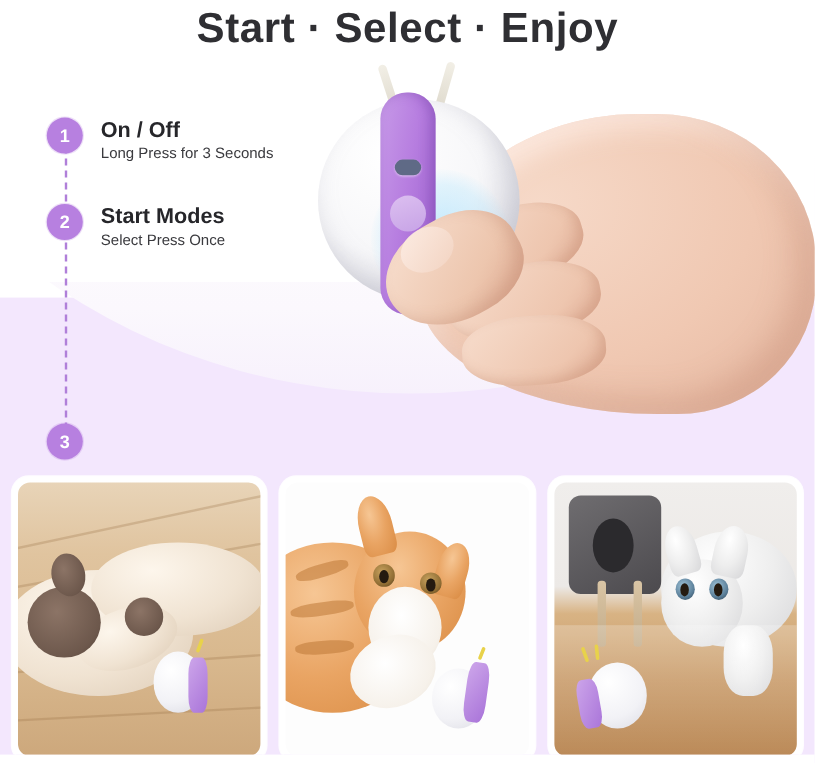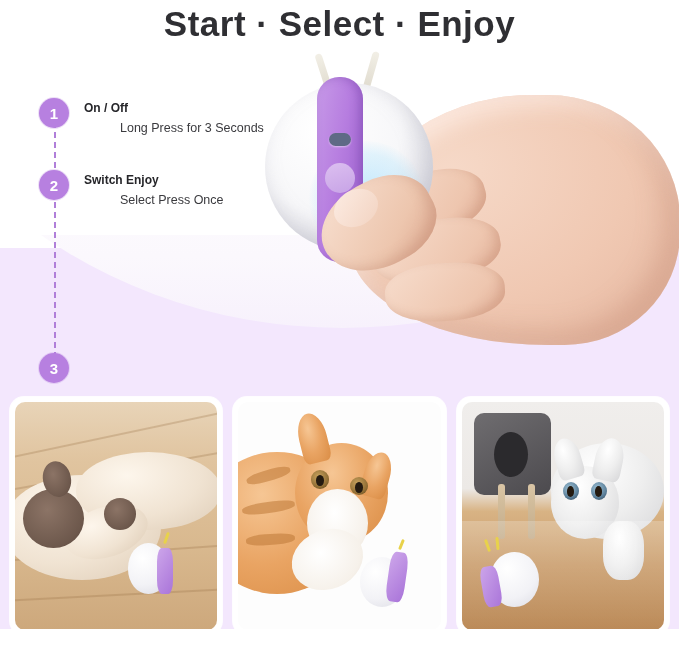--- a/index.html
+++ b/index.html
@@ -78,33 +78,32 @@
     font-size: 15px;
     font-weight: bold;
     display: flex;
     align-items: center;
     justify-content: center;
     flex: 0 0 auto;
     box-shadow: 0 0 0 1px rgba(183,128,224,0.25);
   }
   .step-text { margin-left: 15px; }
   .step-title {
-    font-size: 12px;
+    font-size: 18px;
     font-weight: bold;
     color: #26262a;
     line-height: 20px;
     white-space: nowrap;
   }
   .step-sub {
     font-size: 12.5px;
     color: #3a3a3e;
     line-height: 17px;
     margin-top: 2px;
     white-space: nowrap;
-    margin-left: 36px;
   }
   #step1 { left: 39px; top: 98px; }
   #step2 { left: 39px; top: 170px; }
   #step3 { left: 39px; top: 353px; align-items: center; }
   #step3 .step-title { font-size: 17.5px; }
 
   
   .hero {
     position: absolute;
     left: 255px;
@@ -393,21 +392,21 @@
     <div class="badge">1</div>
     <div class="step-text">
       <div class="step-title">On / Off</div>
       <div class="step-sub">Long Press for 3 Seconds</div>
     </div>
   </div>
 
   <div class="step" id="step2">
     <div class="badge">2</div>
     <div class="step-text">
-      <div class="step-title">Switch Enjoy</div>
+      <div class="step-title">Start Modes</div>
       <div class="step-sub">Select Press Once</div>
     </div>
   </div>
 
   <div class="step" id="step3">
     <div class="badge">3</div>
   </div>
 
   <div class="cards">
 

